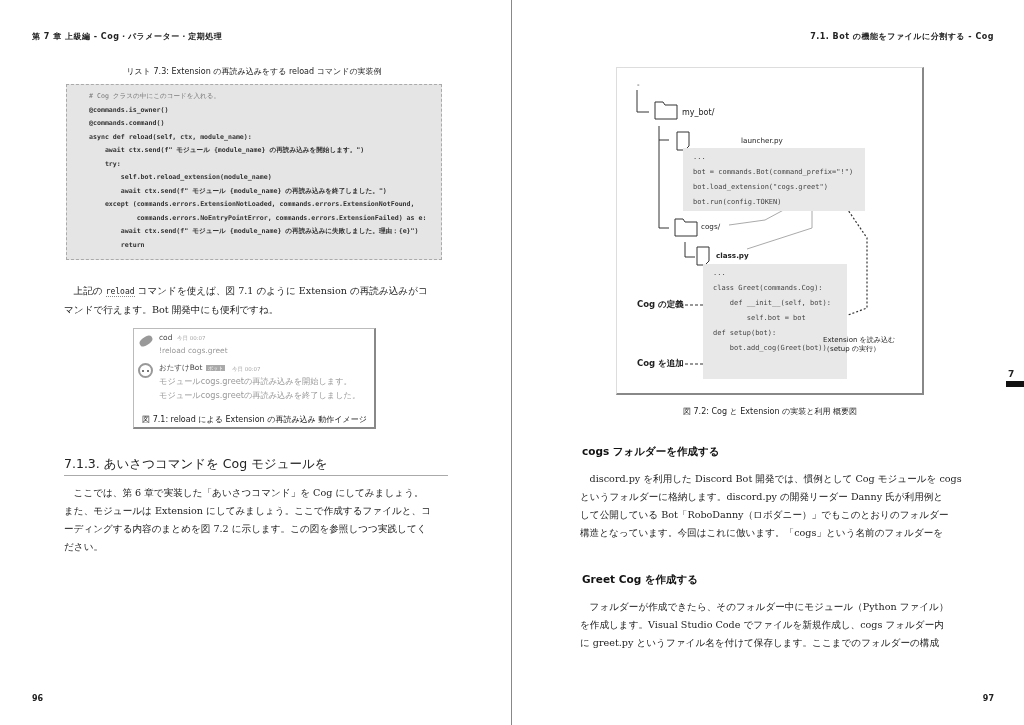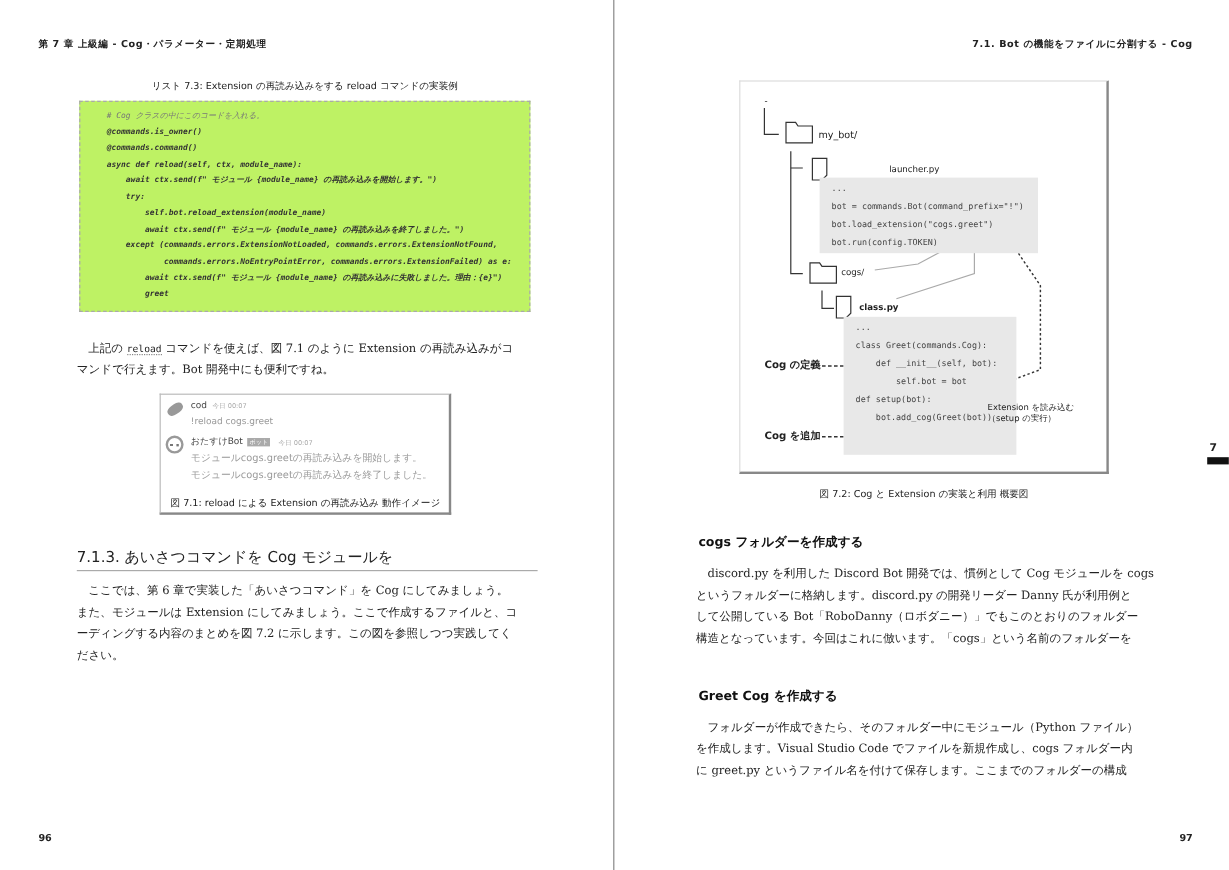--- a/index.html
+++ b/index.html
@@ -11,21 +11,21 @@
   .spine { position:absolute; left:511px; top:0; width:1px; height:725px; background:#888; }
   .running-head { position:absolute; top:31px; font-size:8px; font-weight:bold; letter-spacing:0.5px; color:#222; }
   .left .running-head { left:32px; }
   .right .running-head { right:30px; }
   .folio { position:absolute; top:694px; font-size:8px; font-weight:bold; }
   .left .folio { left:32px; }
   .right .folio { right:30px; }
 
   .caption { position:absolute; font-size:8px; text-align:center; color:#222; }
   .code-box { position:absolute; left:66px; top:84px; width:376px; height:176px;
-              border:1px dashed #aaa; background:#bef264; box-sizing:border-box; padding:5px 0 0 22px;font-style:italic; }
+              border:1px dashed #aaa; background:#e5e5e5; box-sizing:border-box; padding:5px 0 0 22px; }
   .code-line { font-family:"DejaVu Sans Mono", monospace; font-size:6.6px; line-height:13.5px; white-space:pre; font-weight:bold; color:#333; }
   .code-line.comment { font-weight:normal; color:#777; }
 
   .body-text { position:absolute; font-family:"DejaVu Serif", serif; font-size:9.6px; line-height:18px; color:#222; text-align:justify; }
   .body-text .line { display:block; white-space:nowrap; }
   .inline-code { font-family:"DejaVu Sans Mono", monospace; font-size:8px; border-bottom:1px dotted #888; }
 
   .chat-box { position:absolute; left:133px; top:328px; width:243px; height:101px; border:1px solid #bbb;
               border-right:2px solid #888; border-bottom:2px solid #888; background:#fff; box-sizing:border-box; }
   .avatar { position:absolute; width:14px; height:14px; border-radius:50%; }
@@ -65,21 +65,21 @@
     <div class="code-line">@commands.is_owner()</div>
     <div class="code-line">@commands.command()</div>
     <div class="code-line">async def reload(self, ctx, module_name):</div>
     <div class="code-line">    await ctx.send(f" モジュール {module_name} の再読み込みを開始します。")</div>
     <div class="code-line">    try:</div>
     <div class="code-line">        self.bot.reload_extension(module_name)</div>
     <div class="code-line">        await ctx.send(f" モジュール {module_name} の再読み込みを終了しました。")</div>
     <div class="code-line">    except (commands.errors.ExtensionNotLoaded, commands.errors.ExtensionNotFound,</div>
     <div class="code-line">            commands.errors.NoEntryPointError, commands.errors.ExtensionFailed) as e:</div>
     <div class="code-line">        await ctx.send(f" モジュール {module_name} の再読み込みに失敗しました。理由：{e}")</div>
-    <div class="code-line">        greet</div>
+    <div class="code-line">        return</div>
   </div>
 
   <div class="body-text" style="left:64px; top:282px; width:384px;">
     <span class="line">　<span>上記の </span><span class="inline-code">reload</span><span> コマンドを使えば、図 7.1 のように Extension の再読み込みがコ</span></span>
     <span class="line">マンドで行えます。Bot 開発中にも便利ですね。</span>
   </div>
 
   <div class="chat-box">
     <div class="avatar" style="left:5px; top:5px; background:#999; transform:rotate(-35deg); border-radius:40%; width:14px; height:8px; top:8px;"></div>
     <div class="chat-name" style="left:25px; top:4px;">cod</div>

